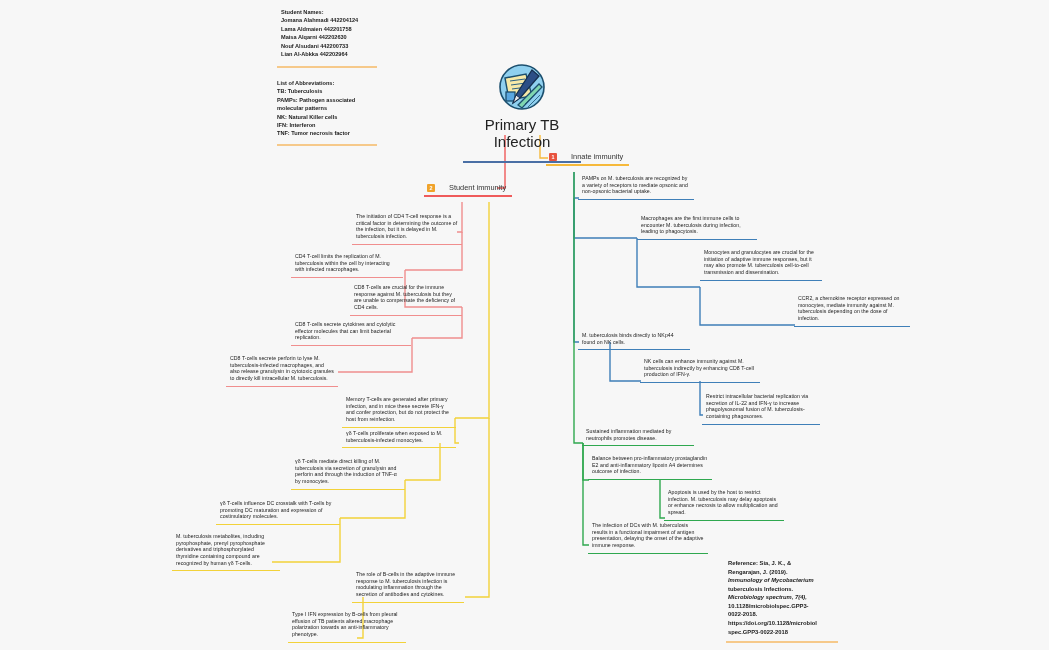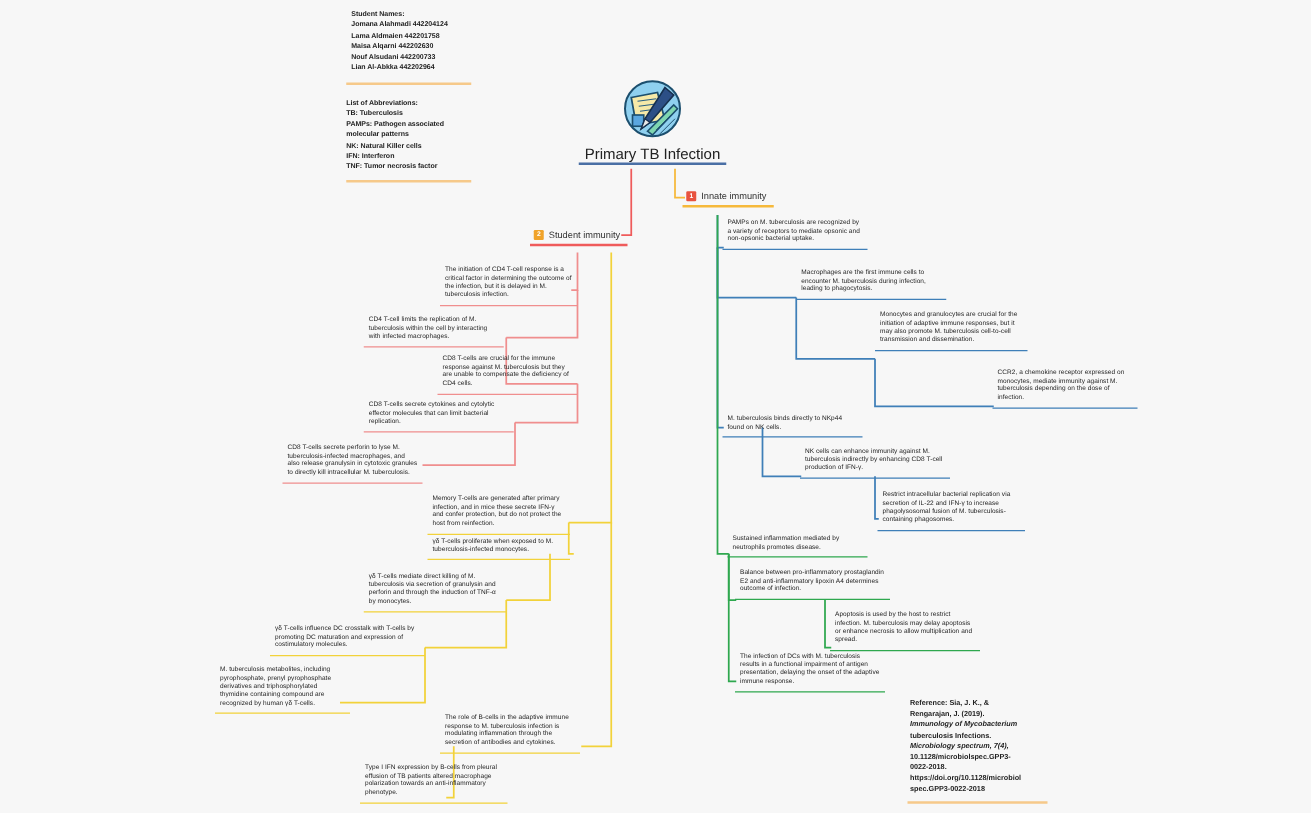--- a/index.html
+++ b/index.html
@@ -61,42 +61,42 @@
     height: 1.6px;
     background: #f6c98a;
   }
 
   
   .center {
     position: absolute;
     text-align: center;
   }
   .center .title {
-    font-size: 12px;
+    font-size: 15px;
     color: #222;
-    padding-bottom: 0;
+    padding-bottom: 11px;
   }
   .center .bar {
     height: 2.2px;
     background: #4a6fa5;
     width: 100%;
   }
   .center .icon {
     width: 60px;
     height: 52px;
     margin: 0 auto 2px auto;
     display: block;
   }
 
   
   .branch {
     position: absolute;
     display: flex;
     align-items: center;
-    gap: 4px;
+    gap: 14px;
     font-size: 7.4px;
     color: #333;
     padding: 2px 6px 3px 3px;
   }
   .branch .badge {
     display: inline-block;
     width: 8px;
     height: 8px;
     line-height: 8px;
     text-align: center;

